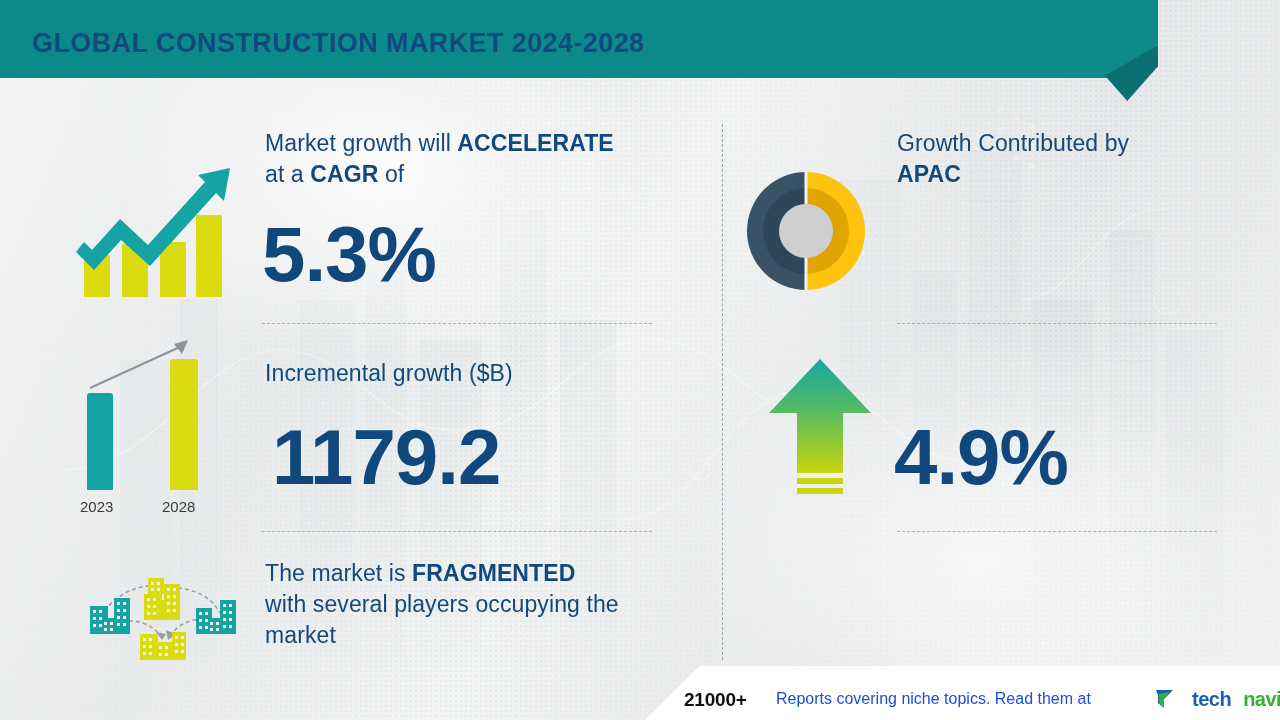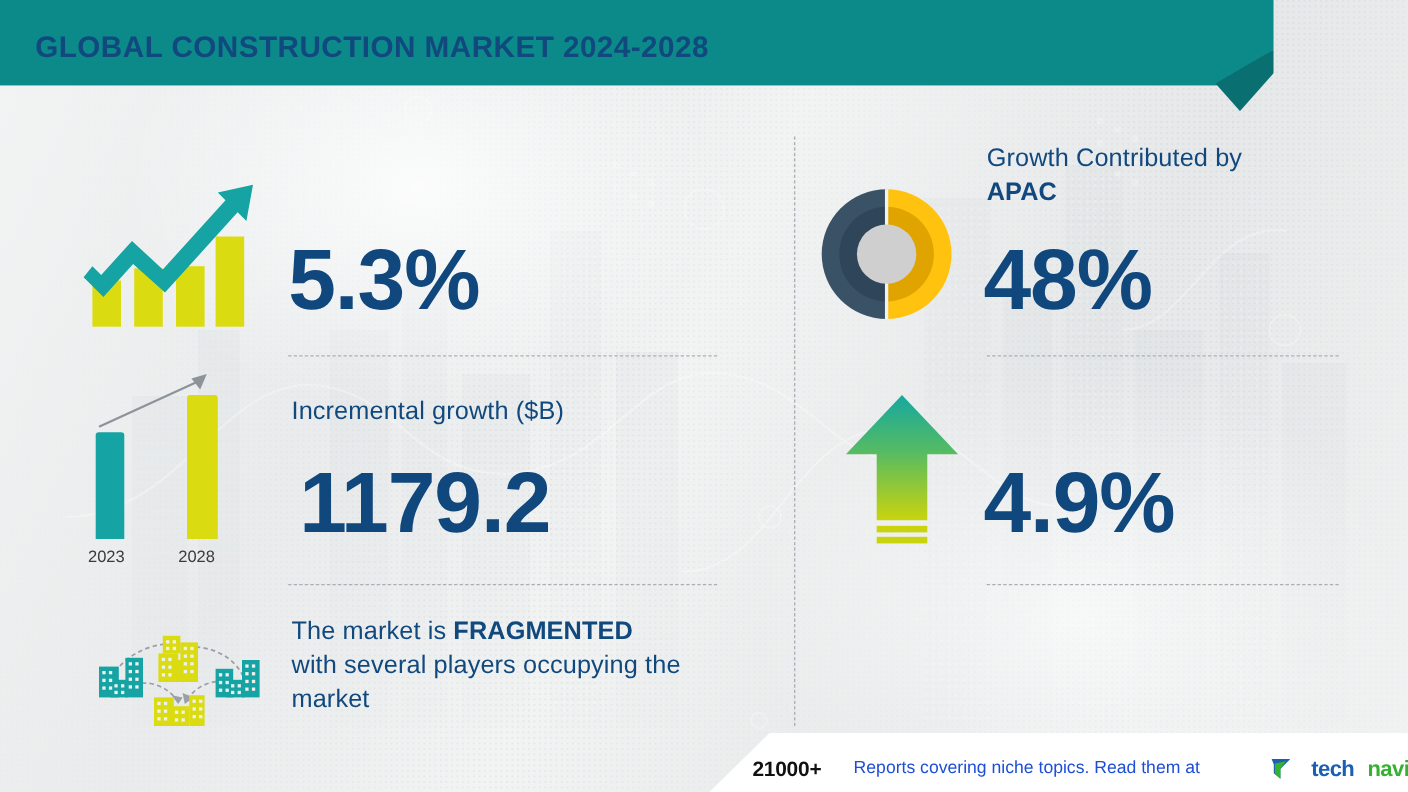--- a/index.html
+++ b/index.html
@@ -292,20 +292,24 @@
       <rect x="12" y="105" width="26" height="42"></rect>
       <rect x="50" y="94" width="26" height="53"></rect>
       <rect x="88" y="92" width="26" height="55"></rect>
       <rect x="124" y="65" width="26" height="82"></rect>
     </g>
     <g fill="#15a3a3">
       <path d="M8 96 L16 104 L44 73 L72 99 L129 36 L122 29 L154 22 L148 55 L140 47 L74 120 L45 94 L18 124 L0 106 Z" transform="translate(4,-4)"></path>
     </g>
   </svg>
 
+  <div class="txt lead" style="left:265px; top:128px; width:400px;">
+    <span><span>Market growth will </span><b>ACCELERATE</b></span><br>
+    <span><span>at a </span><b>CAGR</b><span> of</span></span>
+  </div>
 
   <div class="txt bignum" style="left:262px; top:215px;">5.3%</div>
 
   <div class="barchart">
     <svg width="170" height="190" viewBox="0 0 170 190" style="position:absolute;left:0;top:0;">
       <g stroke="#8d9399" stroke-width="2" fill="none">
         <line x1="20" y1="58" x2="112" y2="16"></line>
       </g>
       <polygon points="118,10 104,14 112,24" fill="#8d9399"></polygon>
     </svg>
@@ -448,21 +452,20 @@
     <path d="M61 18 A43 43 0 0 1 61 104 Z" fill="#e0a400"></path>
     <rect x="59.5" y="2" width="3" height="118" fill="#f1f2f2"></rect>
     <circle cx="61" cy="61" r="27" fill="#cfcfcf"></circle>
   </svg>
 
   <div class="txt lead" style="left:897px; top:128px; width:330px;">
     <span>Growth Contributed by</span><br>
     <b>APAC</b>
   </div>
 
-  <div class="txt bignum" style="left:894px; top:215px;">48%</div>
 
   <svg class="uparrow" width="110" height="150" viewBox="0 0 110 150">
     <defs>
       <linearGradient id="arrowGrad" x1="0" y1="0" x2="0" y2="1">
         <stop offset="0%" stop-color="#16a8a0"></stop>
         <stop offset="45%" stop-color="#55bb63"></stop>
         <stop offset="100%" stop-color="#c9d40d"></stop>
       </linearGradient>
     </defs>
     <polygon points="55,4 106,58 78,58 78,118 32,118 32,58 4,58" fill="url(#arrowGrad)"></polygon>

